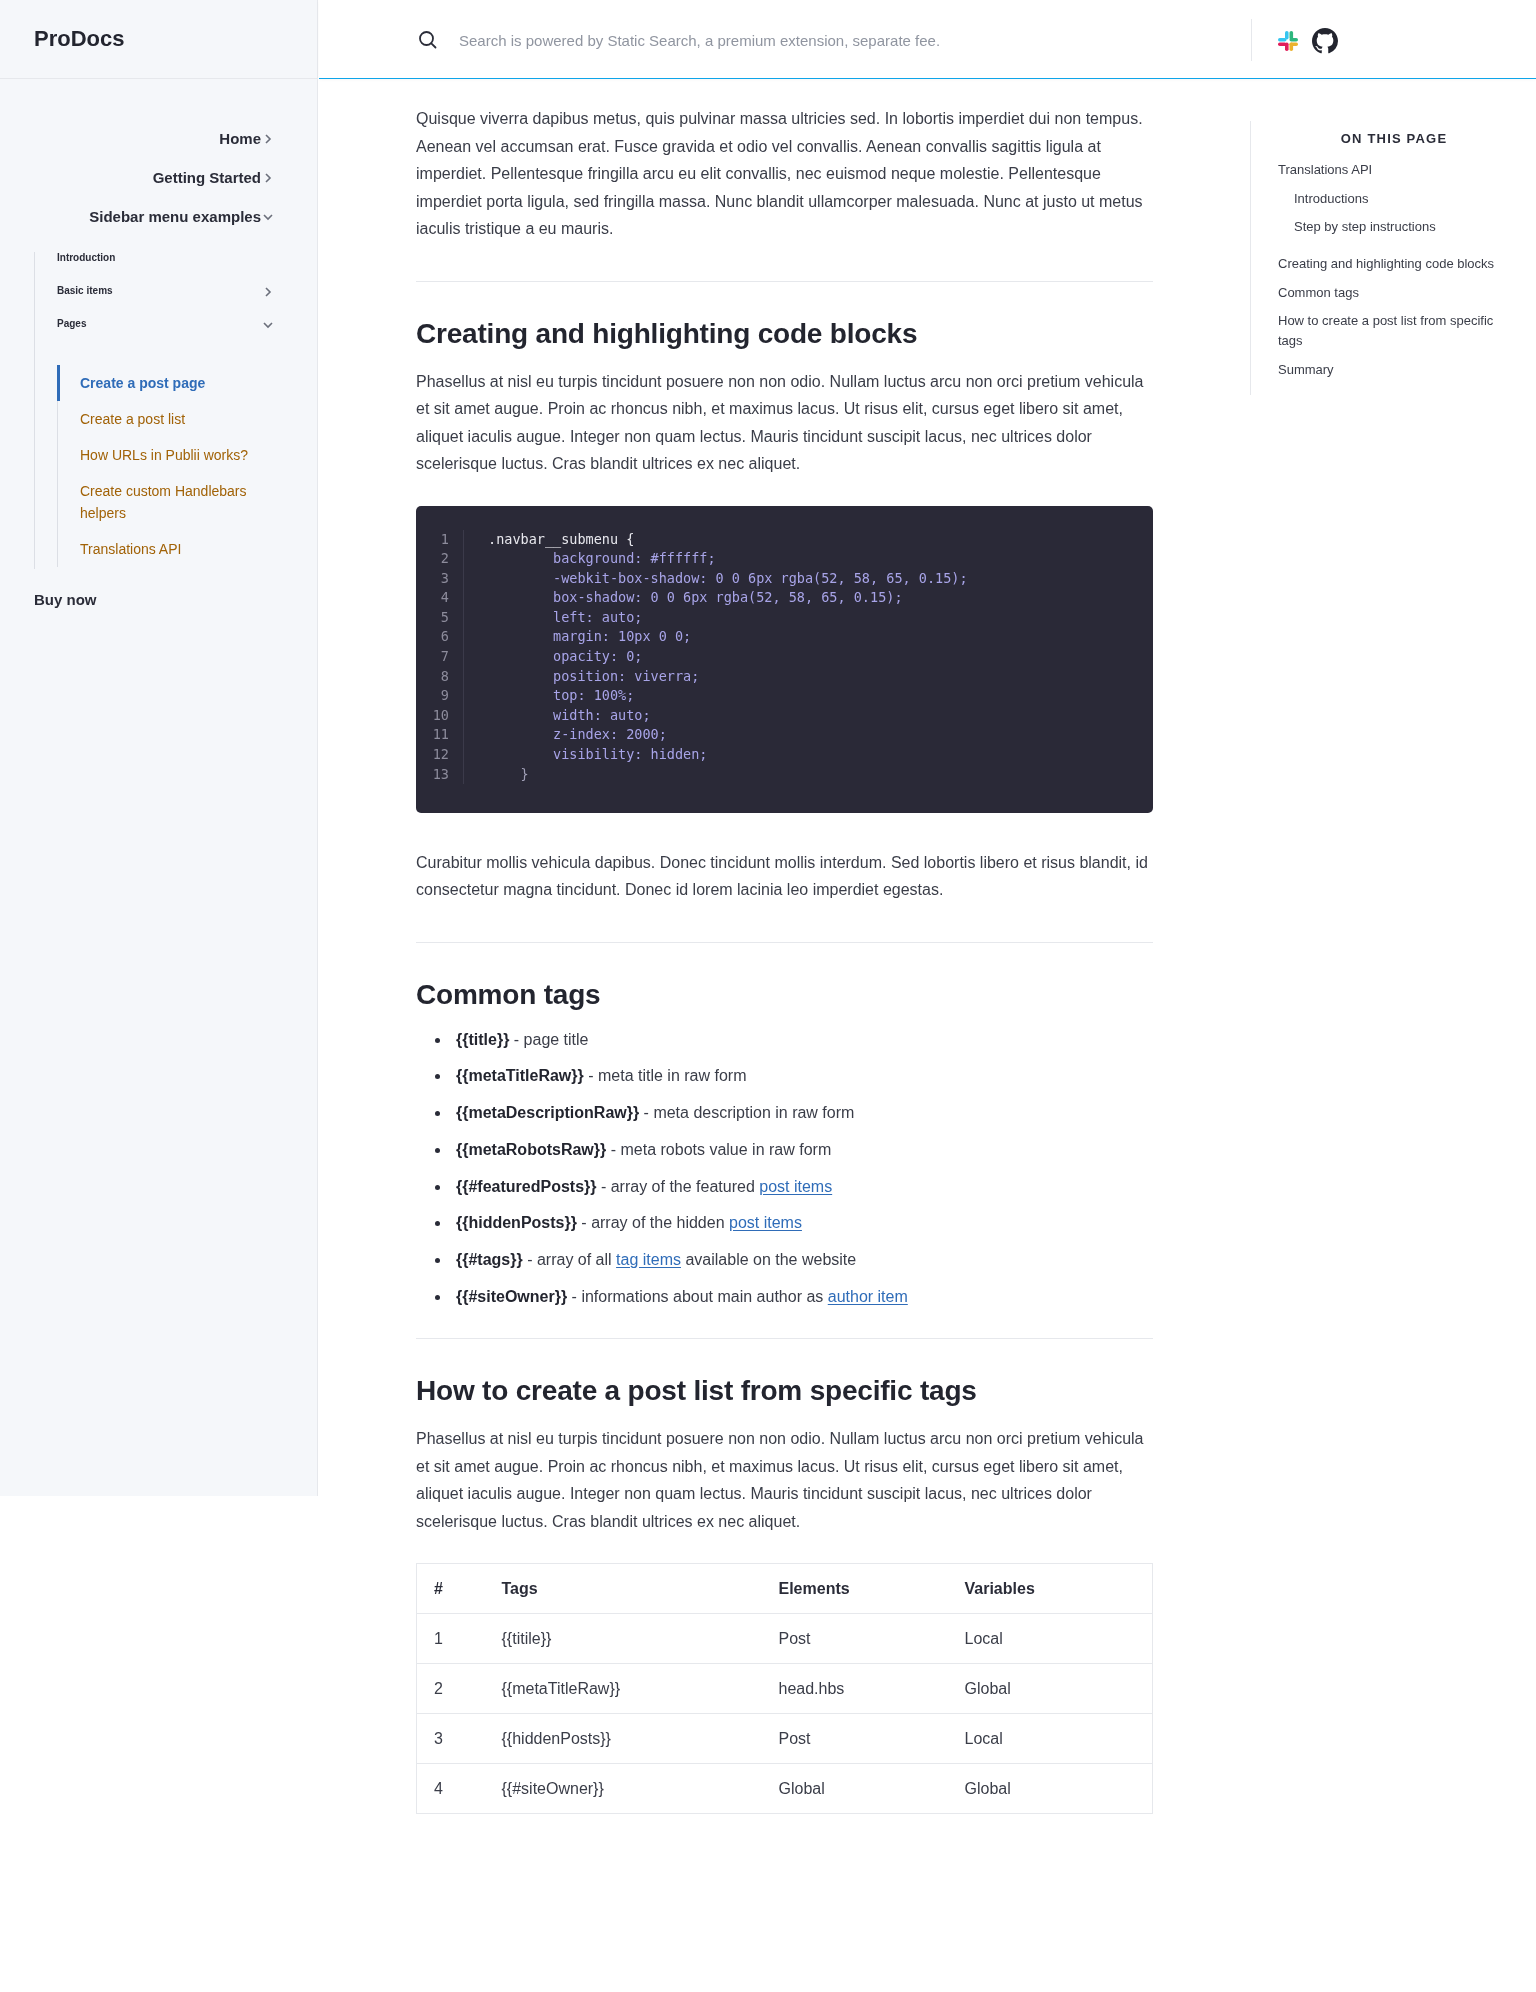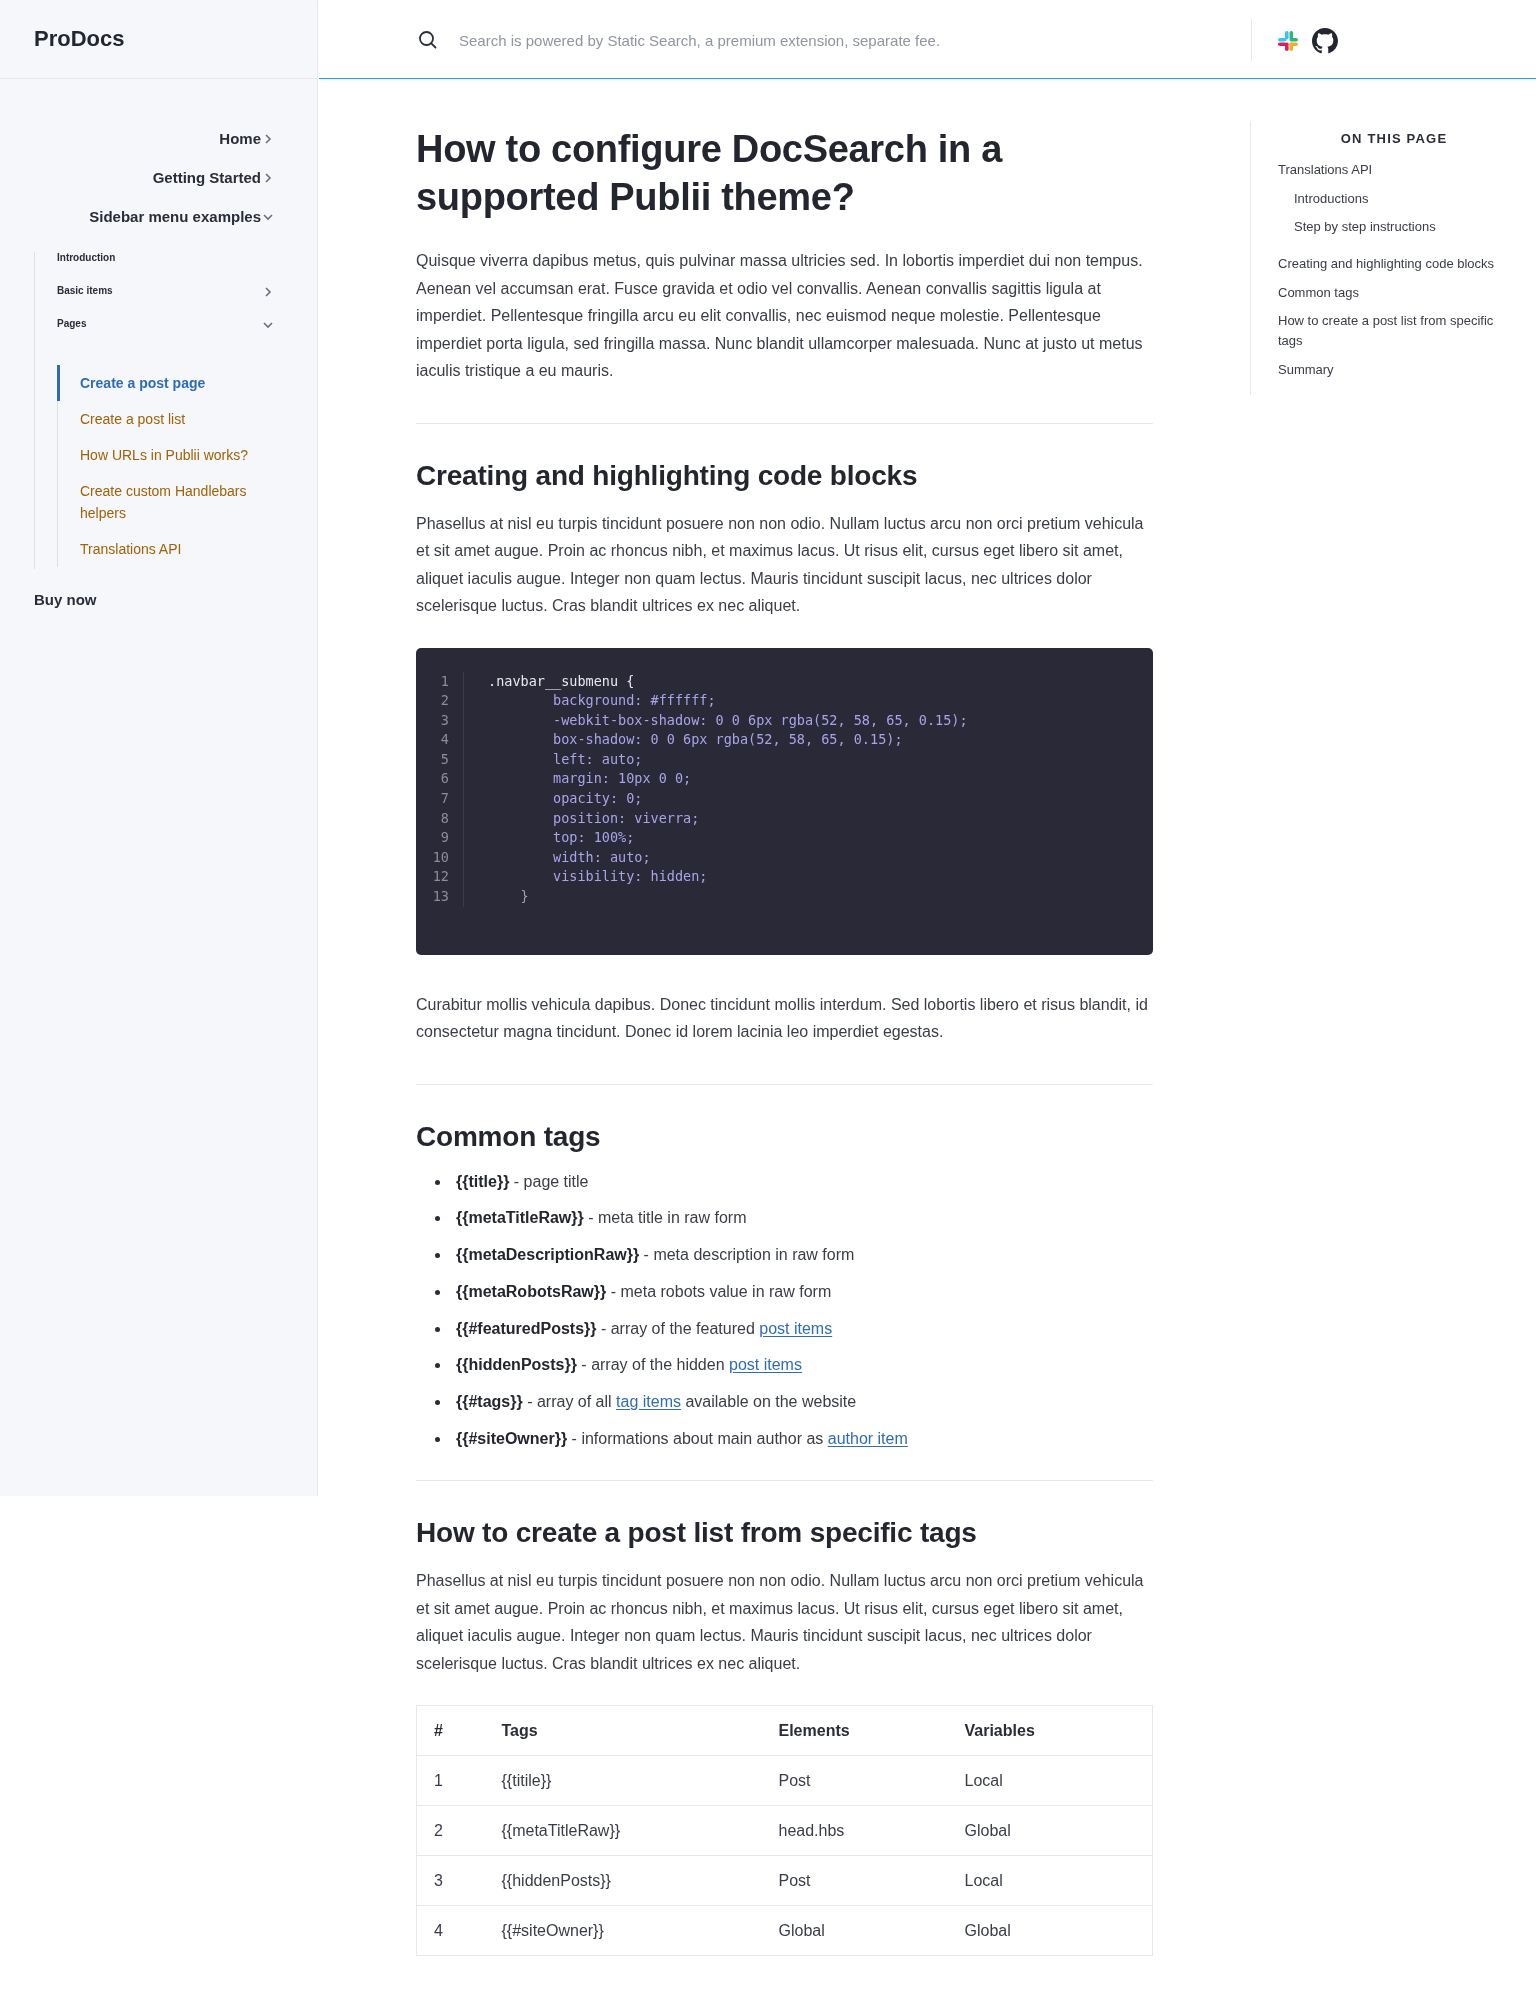--- a/index.html
+++ b/index.html
@@ -149,21 +149,20 @@
     </svg>
   </span>
   <span class="github-icon">
     <svg viewBox="0 0 16 16" width="26" height="26">
         <path fill="#23252f" d="M8 0C3.58 0 0 3.58 0 8c0 3.54 2.29 6.53 5.47 7.59.4.07.55-.17.55-.38 0-.19-.01-.82-.01-1.49-2.01.37-2.53-.49-2.69-.94-.09-.23-.48-.94-.82-1.13-.28-.15-.68-.52-.01-.53.63-.01 1.08.58 1.23.82.72 1.21 1.87.87 2.33.66.07-.52.28-.87.51-1.07-1.78-.2-3.64-.89-3.64-3.95 0-.87.31-1.59.82-2.15-.08-.2-.36-1.02.08-2.12 0 0 .67-.21 2.2.82.64-.18 1.32-.27 2-.27.68 0 1.36.09 2 .27 1.53-1.04 2.2-.82 2.2-.82.44 1.1.16 1.92.08 2.12.51.56.82 1.27.82 2.15 0 3.07-1.87 3.75-3.65 3.95.29.25.54.73.54 1.48 0 1.07-.01 1.93-.01 2.2 0 .21.15.46.55.38A8.013 8.013 0 0016 8c0-4.42-3.58-8-8-8z"></path>
       </svg>
   </span>
 </header>
 
 <main class="main">
-  <h1>How to configure DocSearch in a supported Publii theme?</h1>
   <p class="intro">Quisque viverra dapibus metus, quis pulvinar massa ultricies sed. In lobortis imperdiet dui non tempus. Aenean vel accumsan erat. Fusce gravida et odio vel convallis. Aenean convallis sagittis ligula at imperdiet. Pellentesque fringilla arcu eu elit convallis, nec euismod neque molestie. Pellentesque imperdiet porta ligula, sed fringilla massa. Nunc blandit ullamcorper malesuada. Nunc at justo ut metus iaculis tristique a eu mauris.</p>
 
   <hr>
 
   <h2>Creating and highlighting code blocks</h2>
   <p>Phasellus at nisl eu turpis tincidunt posuere non non odio. Nullam luctus arcu non orci pretium vehicula et sit amet augue. Proin ac rhoncus nibh, et maximus lacus. Ut risus elit, cursus eget libero sit amet, aliquet iaculis augue. Integer non quam lectus. Mauris tincidunt suscipit lacus, nec ultrices dolor scelerisque luctus. Cras blandit ultrices ex nec aliquet.</p>
 
   <div class="code-block">
     <div class="code-line">
         <span class="ln">1</span>
@@ -197,20 +196,24 @@
         <span class="ln">8</span>
         <span class="code-text">        position: viverra;</span>
       </div>
     <div class="code-line">
         <span class="ln">9</span>
         <span class="code-text">        top: 100%;</span>
       </div>
     <div class="code-line">
         <span class="ln">10</span>
         <span class="code-text">        width: auto;</span>
+      </div>
+    <div class="code-line">
+        <span class="ln">11</span>
+        <span class="code-text">        z-index: 2000;</span>
       </div>
     <div class="code-line">
         <span class="ln">12</span>
         <span class="code-text">        visibility: hidden;</span>
       </div>
     <div class="code-line">
         <span class="ln">13</span>
         <span class="code-text brace-line" style="color:#9f9eb5">    }</span>
       </div>
   </div>

